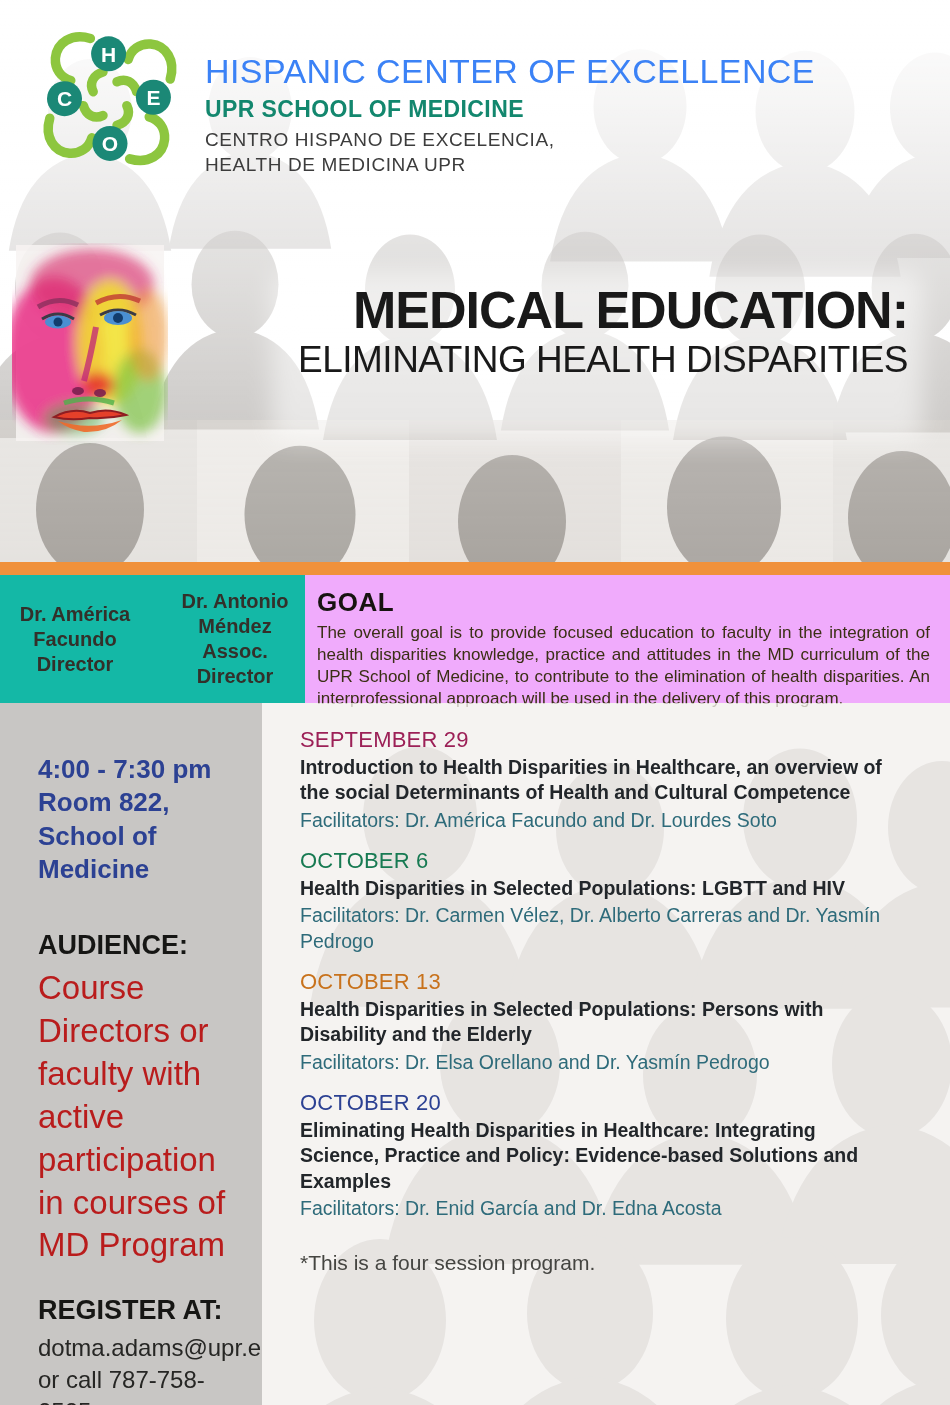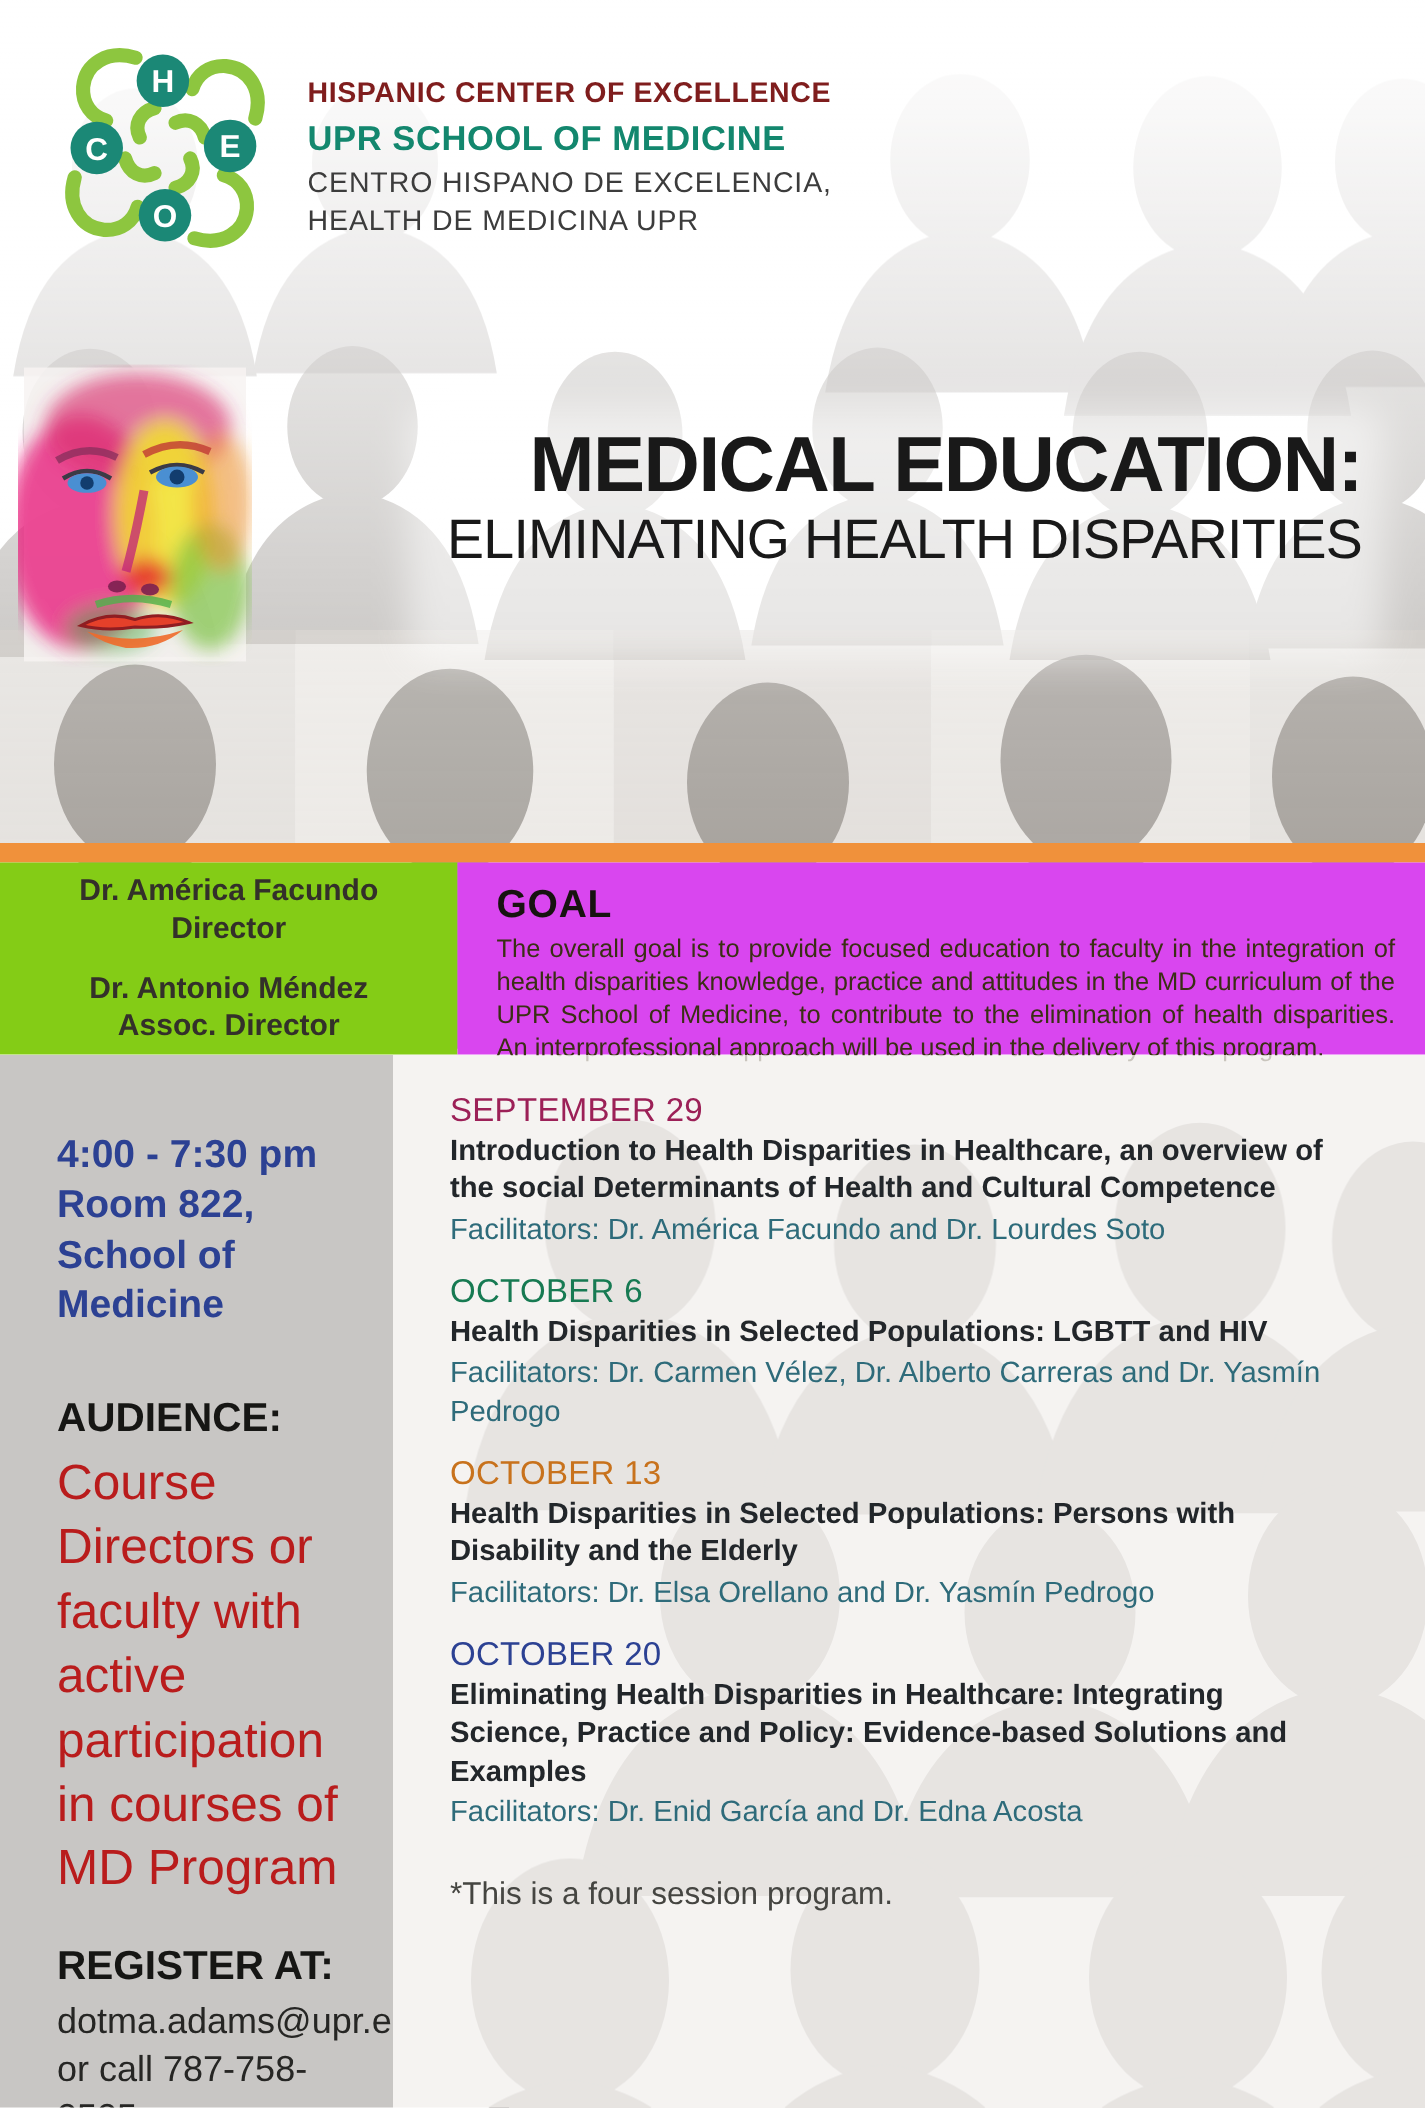--- a/index.html
+++ b/index.html
@@ -10,37 +10,37 @@
   .bg-collage{position:absolute;left:0;top:0;z-index:0;}
   .header-overlay{position:absolute;left:0;top:0;width:950px;height:562px;z-index:1;
     background:linear-gradient(180deg,rgba(255,255,255,.97) 0%,rgba(255,255,255,.88) 14%,
       rgba(255,255,255,.7) 32%,rgba(255,255,255,.48) 54%,rgba(255,255,255,.28) 74%,rgba(255,255,255,.14) 100%);}
   .title-wash{position:absolute;top:272px;right:28px;width:650px;height:168px;z-index:2;
     background:rgba(255,255,255,.52);filter:blur(12px);border-radius:14px;}
 
   
   .cheo-logo{position:absolute;left:26px;top:6px;z-index:3;}
   .org-block{position:absolute;left:205px;top:52px;z-index:3;}
-  .org1{font-size:19px;font-weight:700;color:#7f1d1d;letter-spacing:.4px;}
+  .org1{font-size:34px;font-weight:400;color:#3b82f6;letter-spacing:.4px;}
   .org2{font-size:23px;font-weight:700;color:#13876e;letter-spacing:.4px;margin-top:5px;}
   .org3{font-size:19px;font-weight:400;color:#3c3c3c;letter-spacing:.6px;margin-top:6px;}
   .org4{font-size:19px;font-weight:400;color:#3c3c3c;letter-spacing:.6px;margin-top:3px;}
 
   .face-art{position:absolute;left:12px;top:243px;z-index:3;}
 
   .title-block{position:absolute;right:42px;top:283px;z-index:4;text-align:right;color:#191919;}
   .t1{font-size:52px;font-weight:700;letter-spacing:-1px;line-height:1.05;}
   .t2,.t3{font-size:37px;font-weight:400;letter-spacing:-.5px;line-height:1.2;}
 
   
   .strip{position:absolute;left:0;top:562px;width:950px;height:13px;background:#f0913b;z-index:5;}
   .band{position:absolute;left:0;top:575px;width:950px;height:128px;display:flex;z-index:5;}
-  .directors{width:305px;background:#84cc16;display:flex;flex-direction:column;align-items:center;justify-content:center;gap:15px;}
+  .directors{width:305px;background:#14b8a6;display:flex;flex-direction:row;align-items:center;justify-content:center;gap:15px;}
   .dir{ text-align:center;color:#33302a;font-weight:700;font-size:20px;line-height:1.25;}
-  .goal{flex:1;background:#d946ef;padding:12px 20px 0 26px;}
+  .goal{flex:1;background:#f0abfc;padding:12px 20px 0 12px;}
   .goal-h{font-size:26px;font-weight:800;color:#171310;letter-spacing:.5px;}
   .goal-t{margin:4px 0 0 0;font-size:17px;line-height:1.3;color:#3a2f14;text-align:justify;}
 
   
   .main{position:absolute;left:0;top:703px;width:950px;height:702px;display:flex;z-index:5;}
   .sidebar{width:262px;background:#c8c6c4;box-sizing:border-box;padding:50px 15px 0 38px;overflow:hidden;}
   .sched{color:#2c4193;font-weight:700;font-size:26px;line-height:1.28;margin-bottom:44px;}
   .aud-h{font-size:27px;font-weight:800;color:#161614;margin-bottom:6px;}
   .aud-t{font-size:33px;line-height:1.3;color:#b91c1c;margin-bottom:28px;max-width:240px;}
   .reg-h{font-size:27px;font-weight:700;color:#161614;margin-bottom:6px;}

